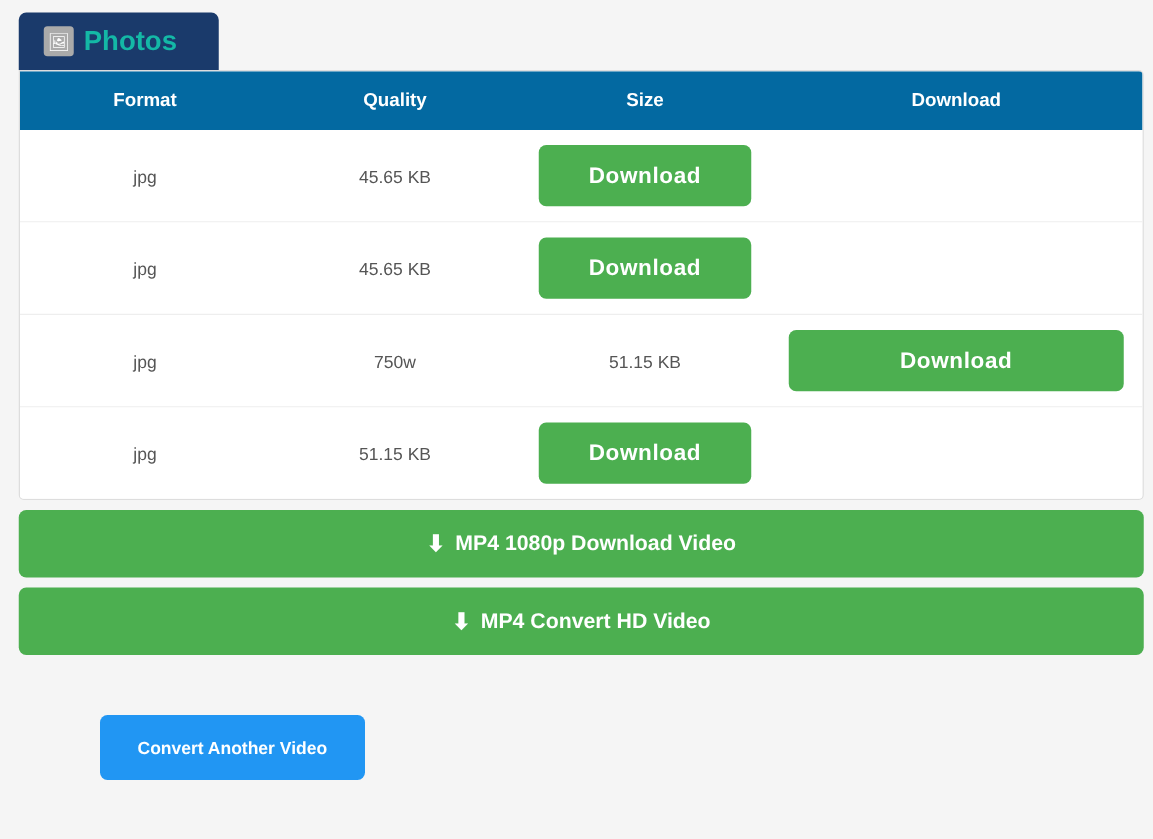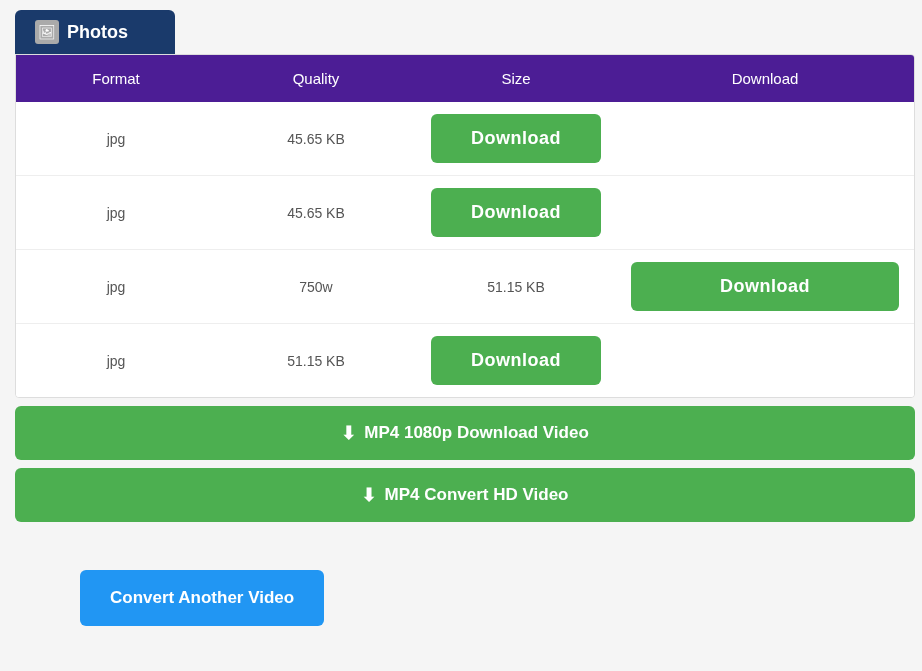--- a/index.html
+++ b/index.html
@@ -40,39 +40,39 @@
       background: #aaa;
       border-radius: 3px;
       display: inline-flex;
       align-items: center;
       justify-content: center;
       color: white;
       font-size: 14px;
     }
 
     .tab-label {
-      color: #ffffff;
-      font-size: 18px;
+      color: #14b8a6;
+      font-size: 22px;
       font-weight: bold;
     }
 
     .table-wrapper {
       width: 100%;
       border: 1px solid #ddd;
       border-radius: 0 4px 4px 4px;
       overflow: hidden;
       background: white;
     }
 
     .table-header {
       display: grid;
       grid-template-columns: 200px 200px 200px 1fr;
-      background: #4c1d95;
-      color: white;
-      font-weight: normal;
+      background: #0369a1;
+      color: white;
+      font-weight: bold;
       text-align: center;
     }
 
     .table-header .col {
       padding: 15px 10px;
       font-size: 15px;
     }
 
     .table-row {
       display: grid;
@@ -135,21 +135,21 @@
     .download-arrow-icon {
       font-size: 18px;
     }
 
     .convert-btn {
       background: #2196f3;
       color: white;
       border: none;
       border-radius: 6px;
       padding: 18px 30px;
-      font-size: 17px;
+      font-size: 14px;
       font-weight: bold;
       cursor: pointer;
       margin-top: 40px;
       margin-left: 65px;
     }
 
     .bottom-section {
       width: 900px;
       margin: 0 auto;
     }

